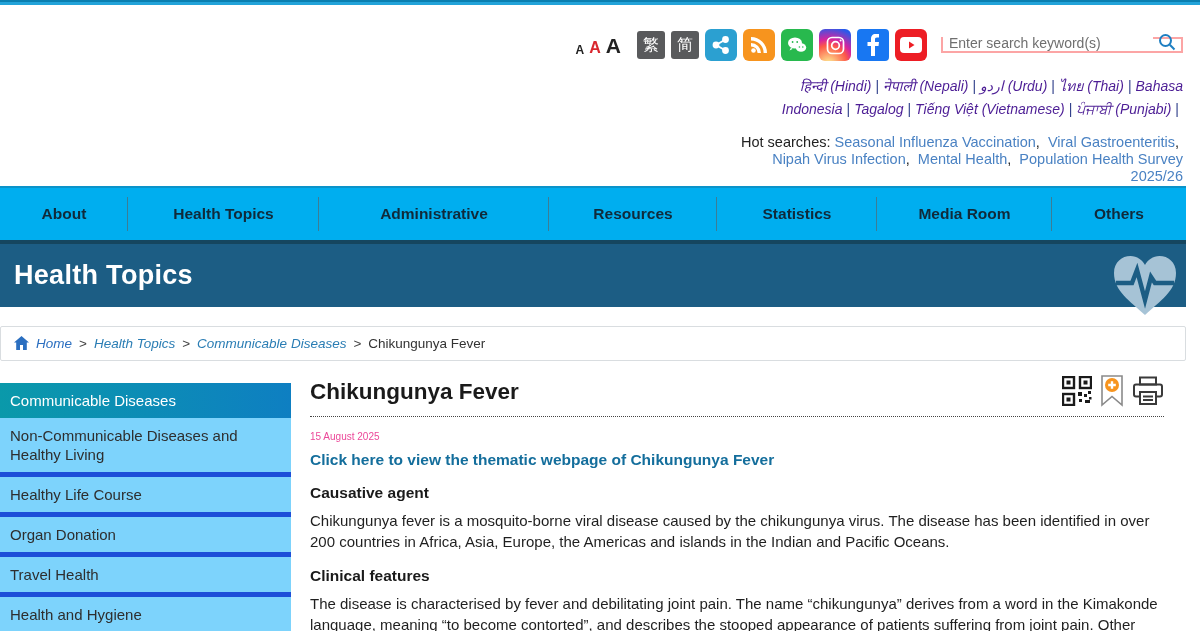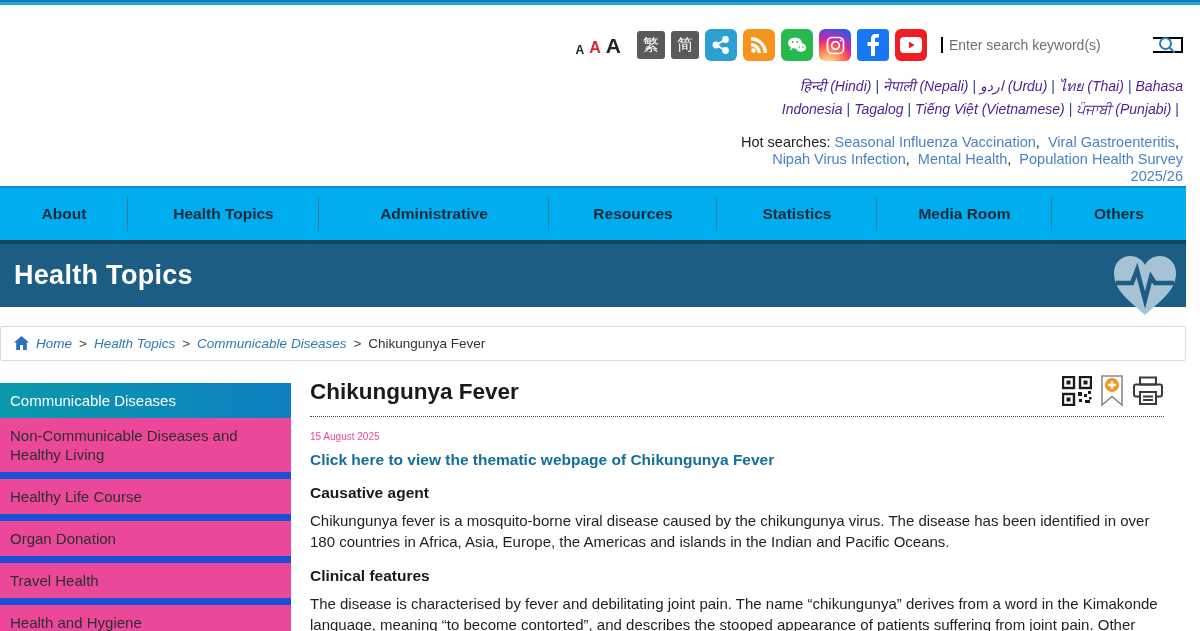--- a/index.html
+++ b/index.html
@@ -24,22 +24,22 @@
   .fs-group { display:flex; align-items:flex-end; gap:5px; margin-right:10px; }
   .fs { font-weight:bold; color:#222; cursor:pointer; line-height:1; }
   .fs-1 { font-size:12px; } .fs-2 { font-size:16px; color:#d9272e; } .fs-3 { font-size:21px; }
   .cn-btn { width:28px; height:28px; background:#595a5c; color:#fff; font-size:16px;
     display:flex; align-items:center; justify-content:center; border-radius:3px; cursor:pointer; }
   .soc { width:32px; height:32px; border-radius:6px; display:flex; align-items:center;
     justify-content:center; cursor:pointer; }
   .soc-share{background:#2ba0d1;} .soc-rss{background:#f7941e;} .soc-wechat{background:#28b94e;}
   .soc-ig{background:radial-gradient(circle at 30% 110%,#fdf497 0%,#fd5949 45%,#d6249f 60%,#285AEB 90%);}
   .soc-fb{background:#1877f2; border-radius:4px;} .soc-yt{background:#ed1d24;}
-  .search-box { margin-left:8px; width:242px; height:16px; border:2px solid #000000;
-    display:flex; align-items:center; background:#fff; }
+  .search-box { margin-left:8px; width:242px; height:16px; border:2px solid #fca5a5;
+    display:flex; align-items:flex-end; background:#fff; }
   .search-box input { border:none; outline:none; flex:1; font-size:14px; padding:0 6px;
     color:#333; font-family:inherit; }
   .search-box input::placeholder { color:#6f6f6f; }
   .search-btn { width:28px; display:flex; align-items:center; justify-content:center; cursor:pointer; }
 
   .languages { margin-top:14px; width:515px; margin-left:auto; font-size:14px;
     line-height:23px; color:#33428c; }
   .languages a { color:#4c1d95; text-decoration:none; cursor:pointer;font-style:italic; }
   .lang-sep { margin:0 4px; color:#33428c; }
   .hot-searches { margin-top:13px; width:462px; margin-left:auto; font-size:14.5px;
@@ -69,21 +69,21 @@
     background:#fff; }
   .breadcrumb a { color:#2a7db4; text-decoration:none; margin:0 2px; cursor:pointer;font-style:italic; }
   .breadcrumb a.bc-home { color:#2b6fc0; }
   .bc-sep { color:#444; margin:0 5px; }
   .bc-current { color:#333; margin-left:2px; }
   .home-ic { margin-right:5px; margin-top:-2px; }
 
   
   .content { display:flex; margin-top:14px; width:1186px; }
   aside { width:291px; margin-top:8px; }
-  .side-item { background:#ec4899; border-bottom:7px solid #1d4ed8; padding:8px 10px;
+  .side-item { background:#7dd3fc; border-bottom:5px solid #1d4ed8; padding:8px 10px;
     font-size:15px; line-height:19px; color:#2e2e2e; cursor:pointer; }
   .side-item.active { background:linear-gradient(90deg,#0a99aa 0%,#0e7fc2 100%);
     color:#fff; border-bottom:none; }
   main { flex:1; margin-left:19px; padding-right:22px; }
   .title-row { display:flex; justify-content:space-between; align-items:flex-start;
     border-bottom:1px dotted #444; padding-bottom:9px; }
   .title-row h1 { font-size:22.5px; font-weight:bold; color:#1a1a1a; margin-top:4px; }
   .page-tools { display:flex; gap:7px; align-items:center; }
   .tool { cursor:pointer; display:flex; }
   .date { margin-top:14px; font-size:10px; color:#ec4899; }
@@ -255,21 +255,21 @@
               </svg>
           </span>
         </div>
       </div>
 
       <div class="date">15 August 2025</div>
       <a class="thematic">Click here to view the thematic webpage of Chikungunya Fever</a>
 
       <section>
         <h3 class="sec-heading">Causative agent</h3>
-        <p class="sec-text">Chikungunya fever is a mosquito-borne viral disease caused by the chikungunya virus. The disease has been identified in over 180 countries in Africa, Asia, Europe, the Americas and islands in the Indian and Pacific Oceans.</p>
+        <p class="sec-text">Chikungunya fever is a mosquito-borne viral disease caused by the chikungunya virus. The disease has been identified in over 200 countries in Africa, Asia, Europe, the Americas and islands in the Indian and Pacific Oceans.</p>
       </section>
       <section>
         <h3 class="sec-heading">Clinical features</h3>
         <p class="sec-text">The disease is characterised by fever and debilitating joint pain. The name “chikungunya” derives from a word in the Kimakonde language, meaning “to become contorted”, and describes the stooped appearance of patients suffering from joint pain. Other common</p>
       </section>
     </main>
   </div>
 </div>
 
 </body></html>

